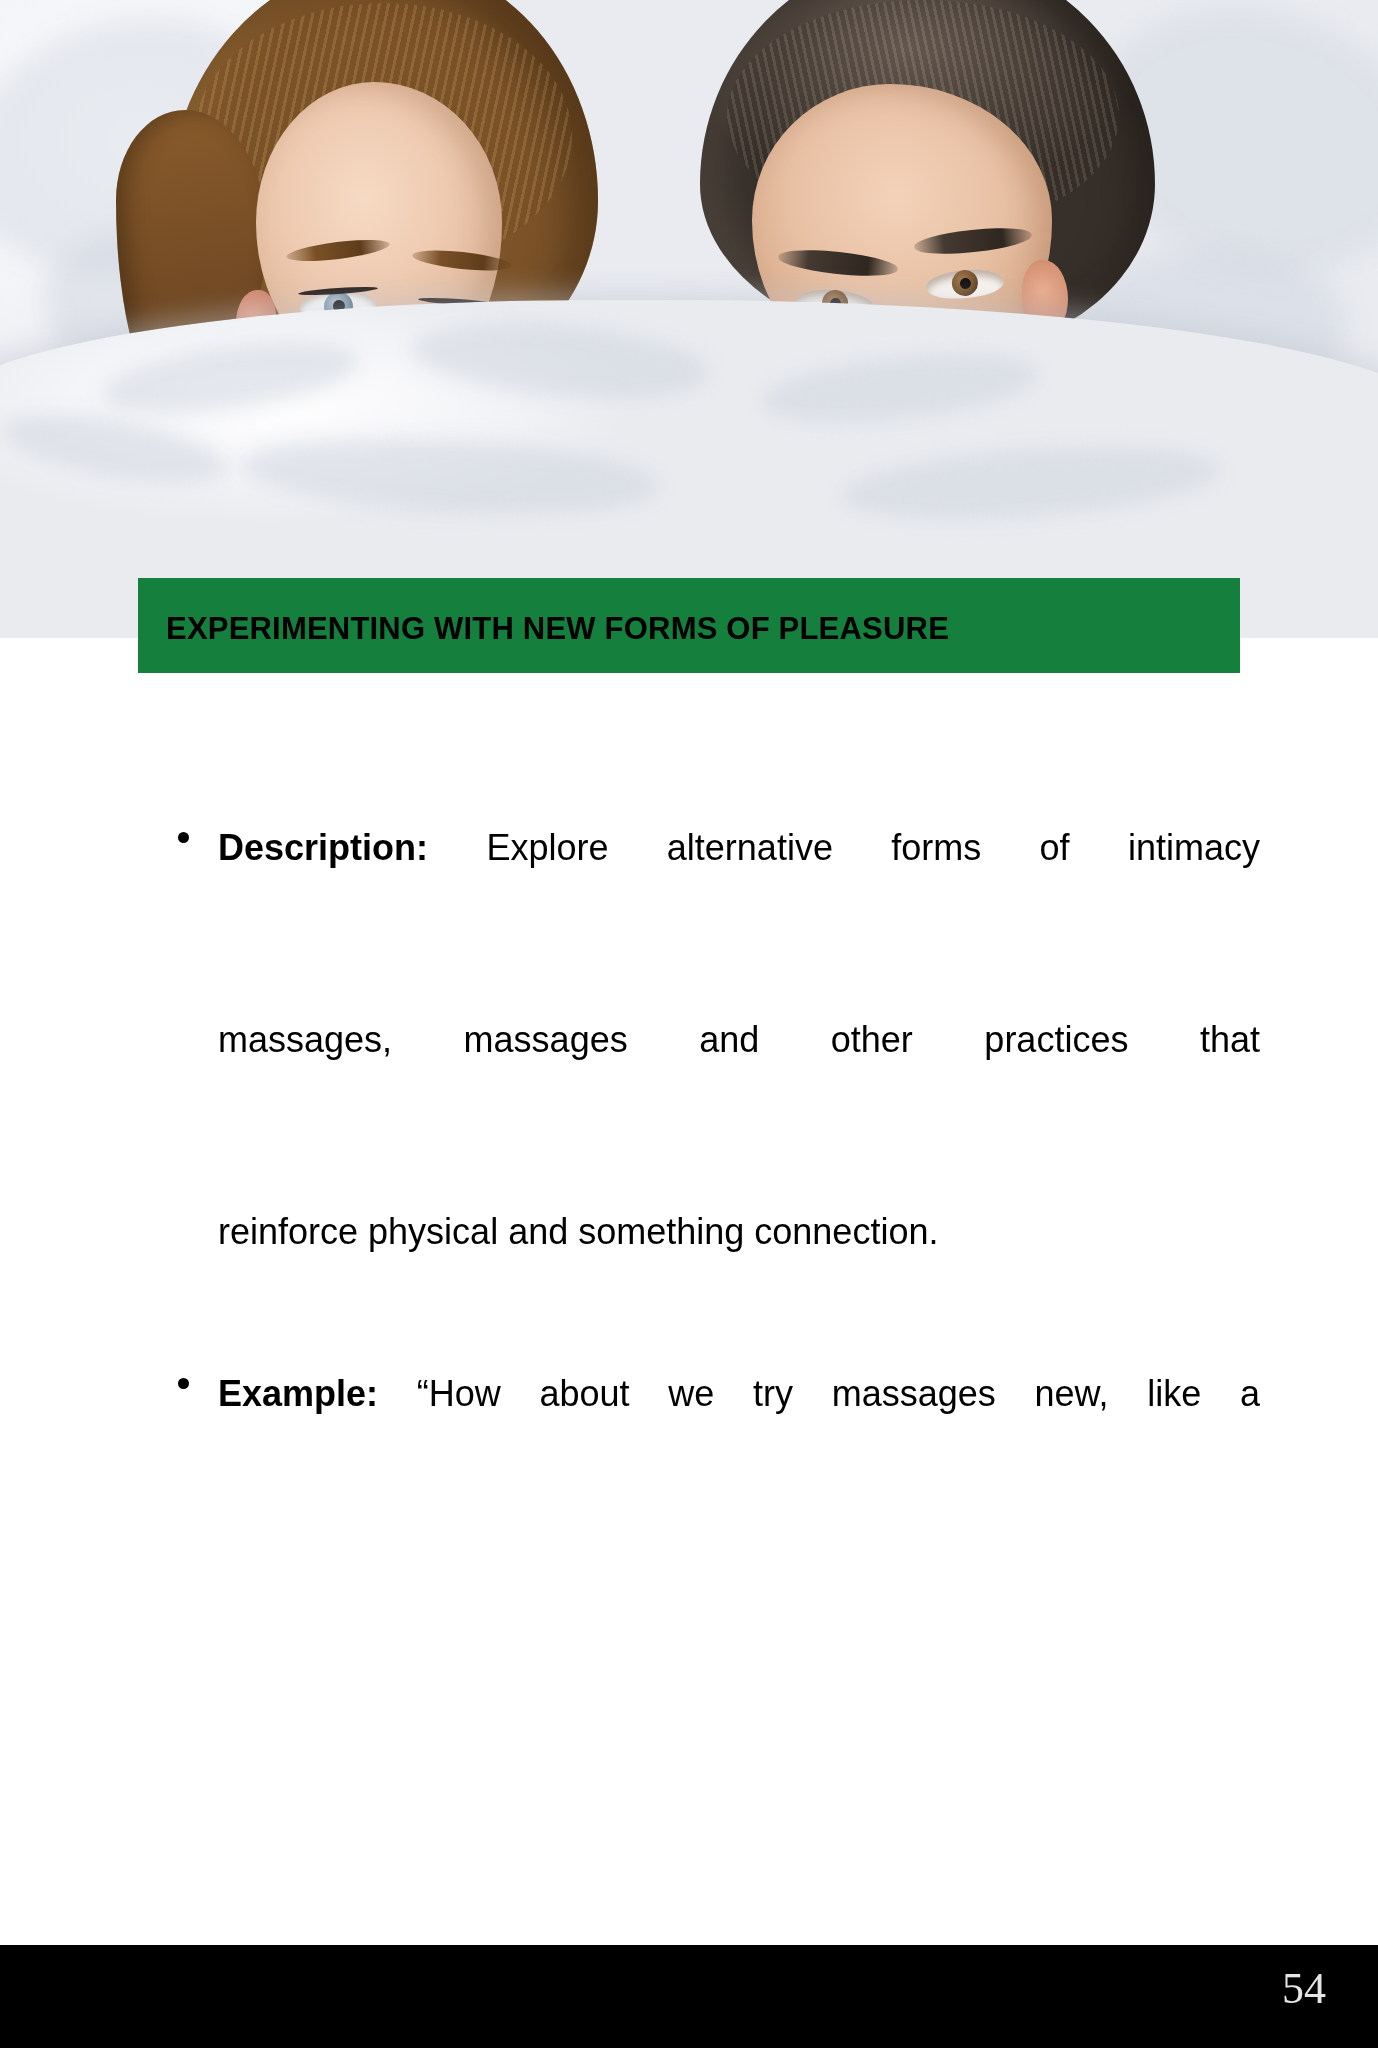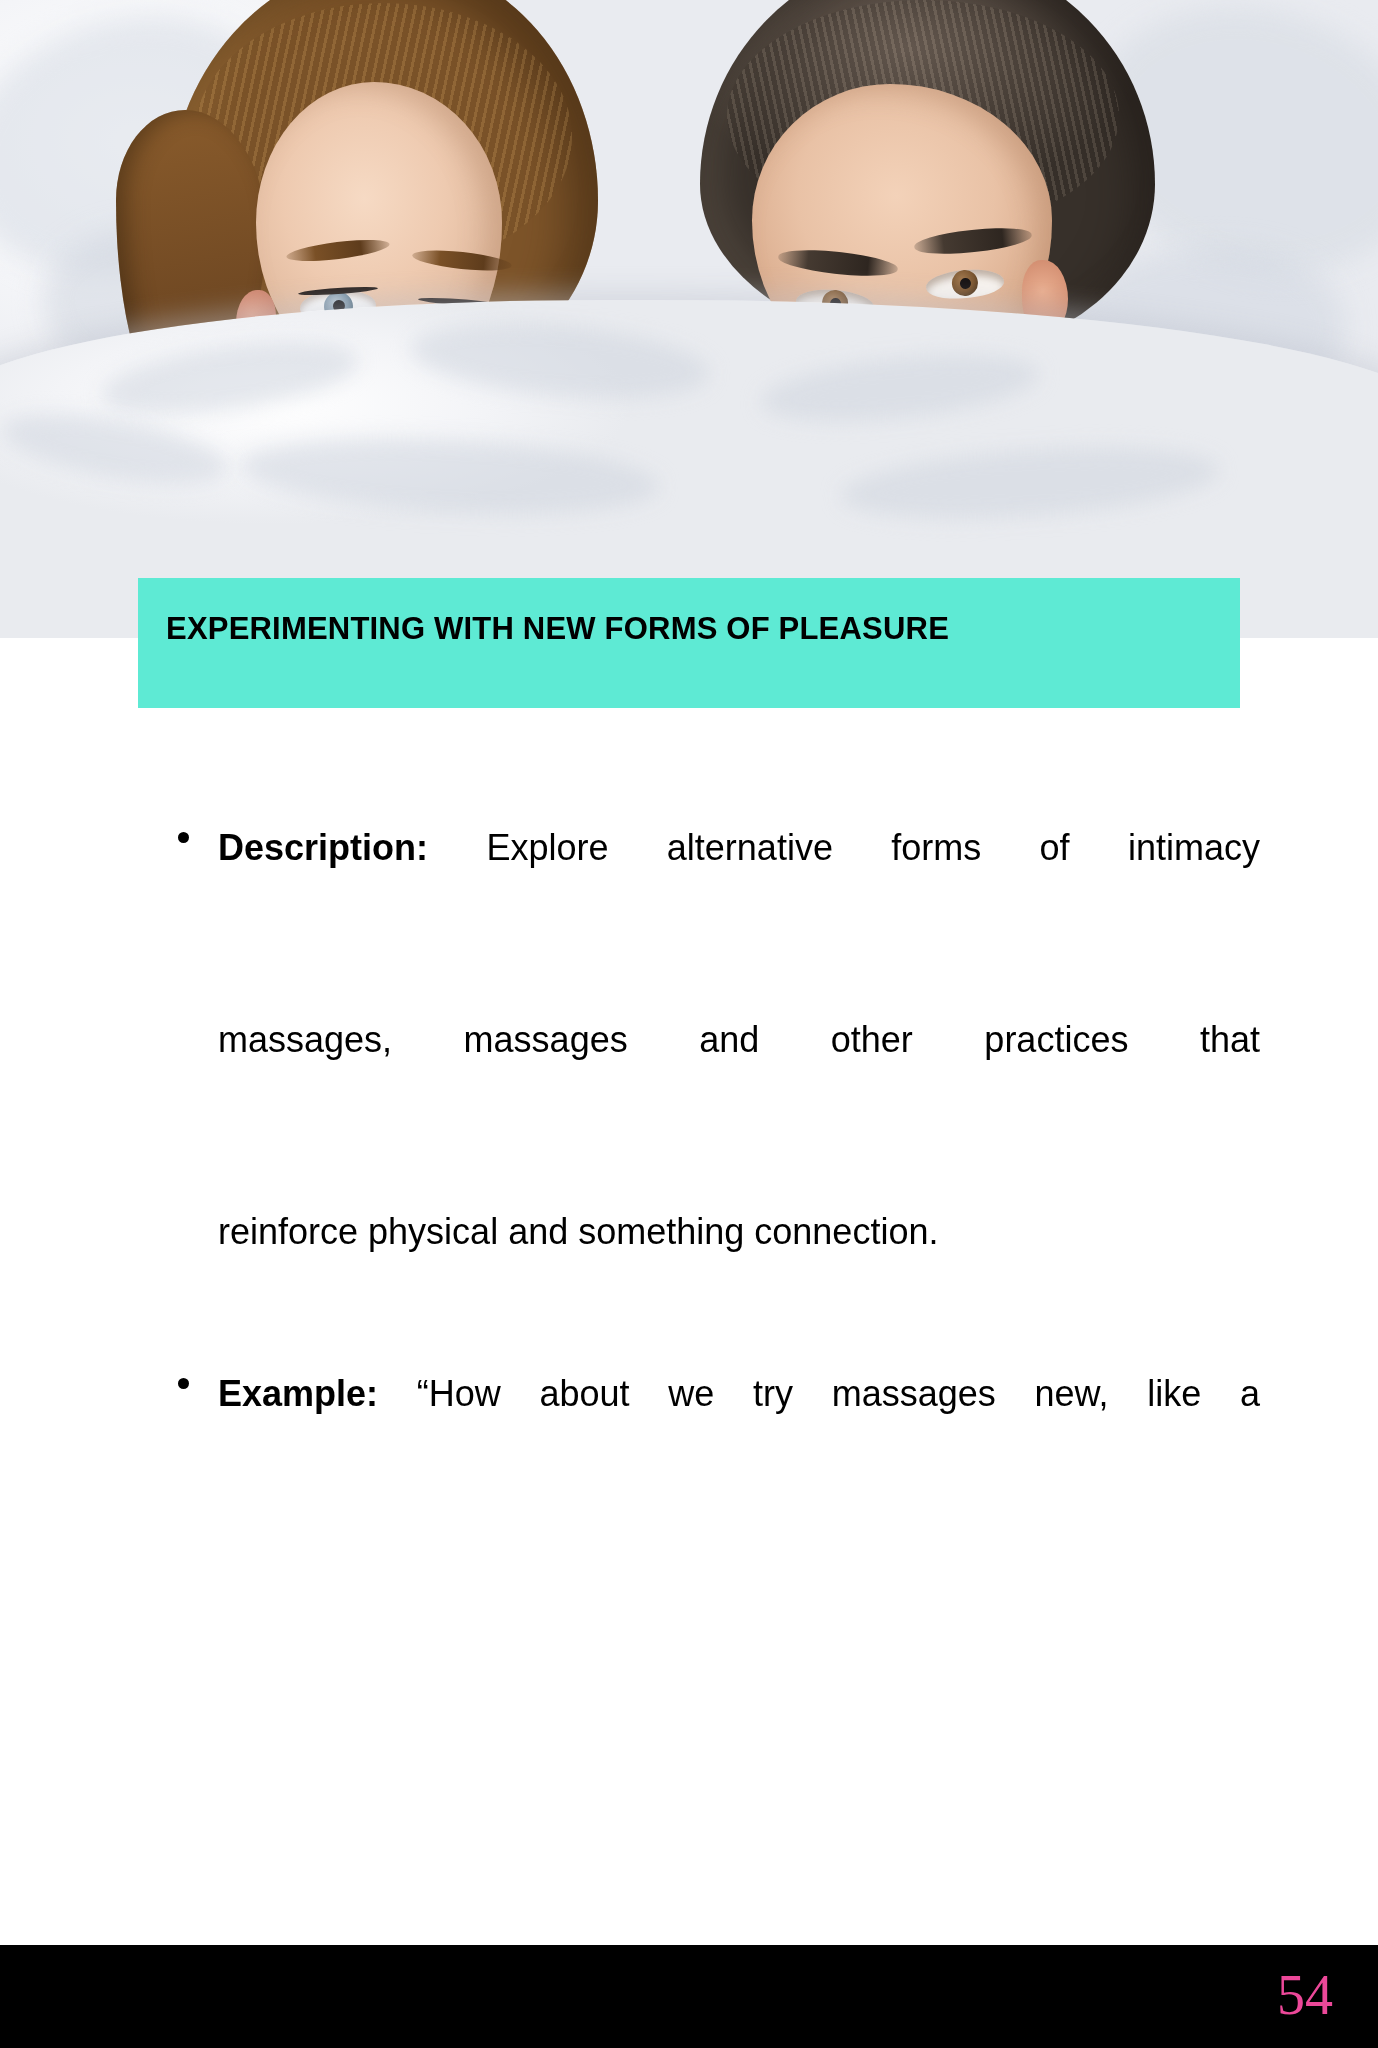--- a/index.html
+++ b/index.html
@@ -272,22 +272,22 @@
   .dc4 { left: 300px; top: 140px; width: 420px; height: 72px; transform: rotate(3deg); }
   .dc5 { left: 900px; top: 150px; width: 380px; height: 66px; transform: rotate(-4deg); }
   .dc6 { left: 60px;  top: 120px; width: 230px; height: 58px; transform: rotate(10deg); }
 
   
   .title-banner {
     position: absolute;
     left: 138px;
     top: 578px;
     width: 1102px;
-    height: 130px;
-    background: #5eead4;
+    height: 95px;
+    background: #15803d;
     display: flex;
     align-items: flex-start;
     box-sizing: border-box;
     padding: 34px 0 0 28px;
   }
   .title-text {
     font-family: "Liberation Sans", sans-serif;
     font-size: 31px;
     font-weight: 700;
     letter-spacing: .2px;
@@ -348,25 +348,25 @@
   .footer-bar {
     position: absolute;
     left: 0;
     top: 1945px;
     width: 1378px;
     height: 103px;
     background: #000000;
   }
   .page-number {
     position: absolute;
-    right: 45px;
+    right: 52px;
     top: 22px;
     font-family: "Liberation Serif", serif;
-    font-size: 56px;
-    color: #ec4899;
+    font-size: 44px;
+    color: #e5e5e5;
     line-height: 1;
   }
 </style>
 </head>
 <body>
 
 <div class="slide">
 
   <div class="hero">
     <div class="hero-photo">

